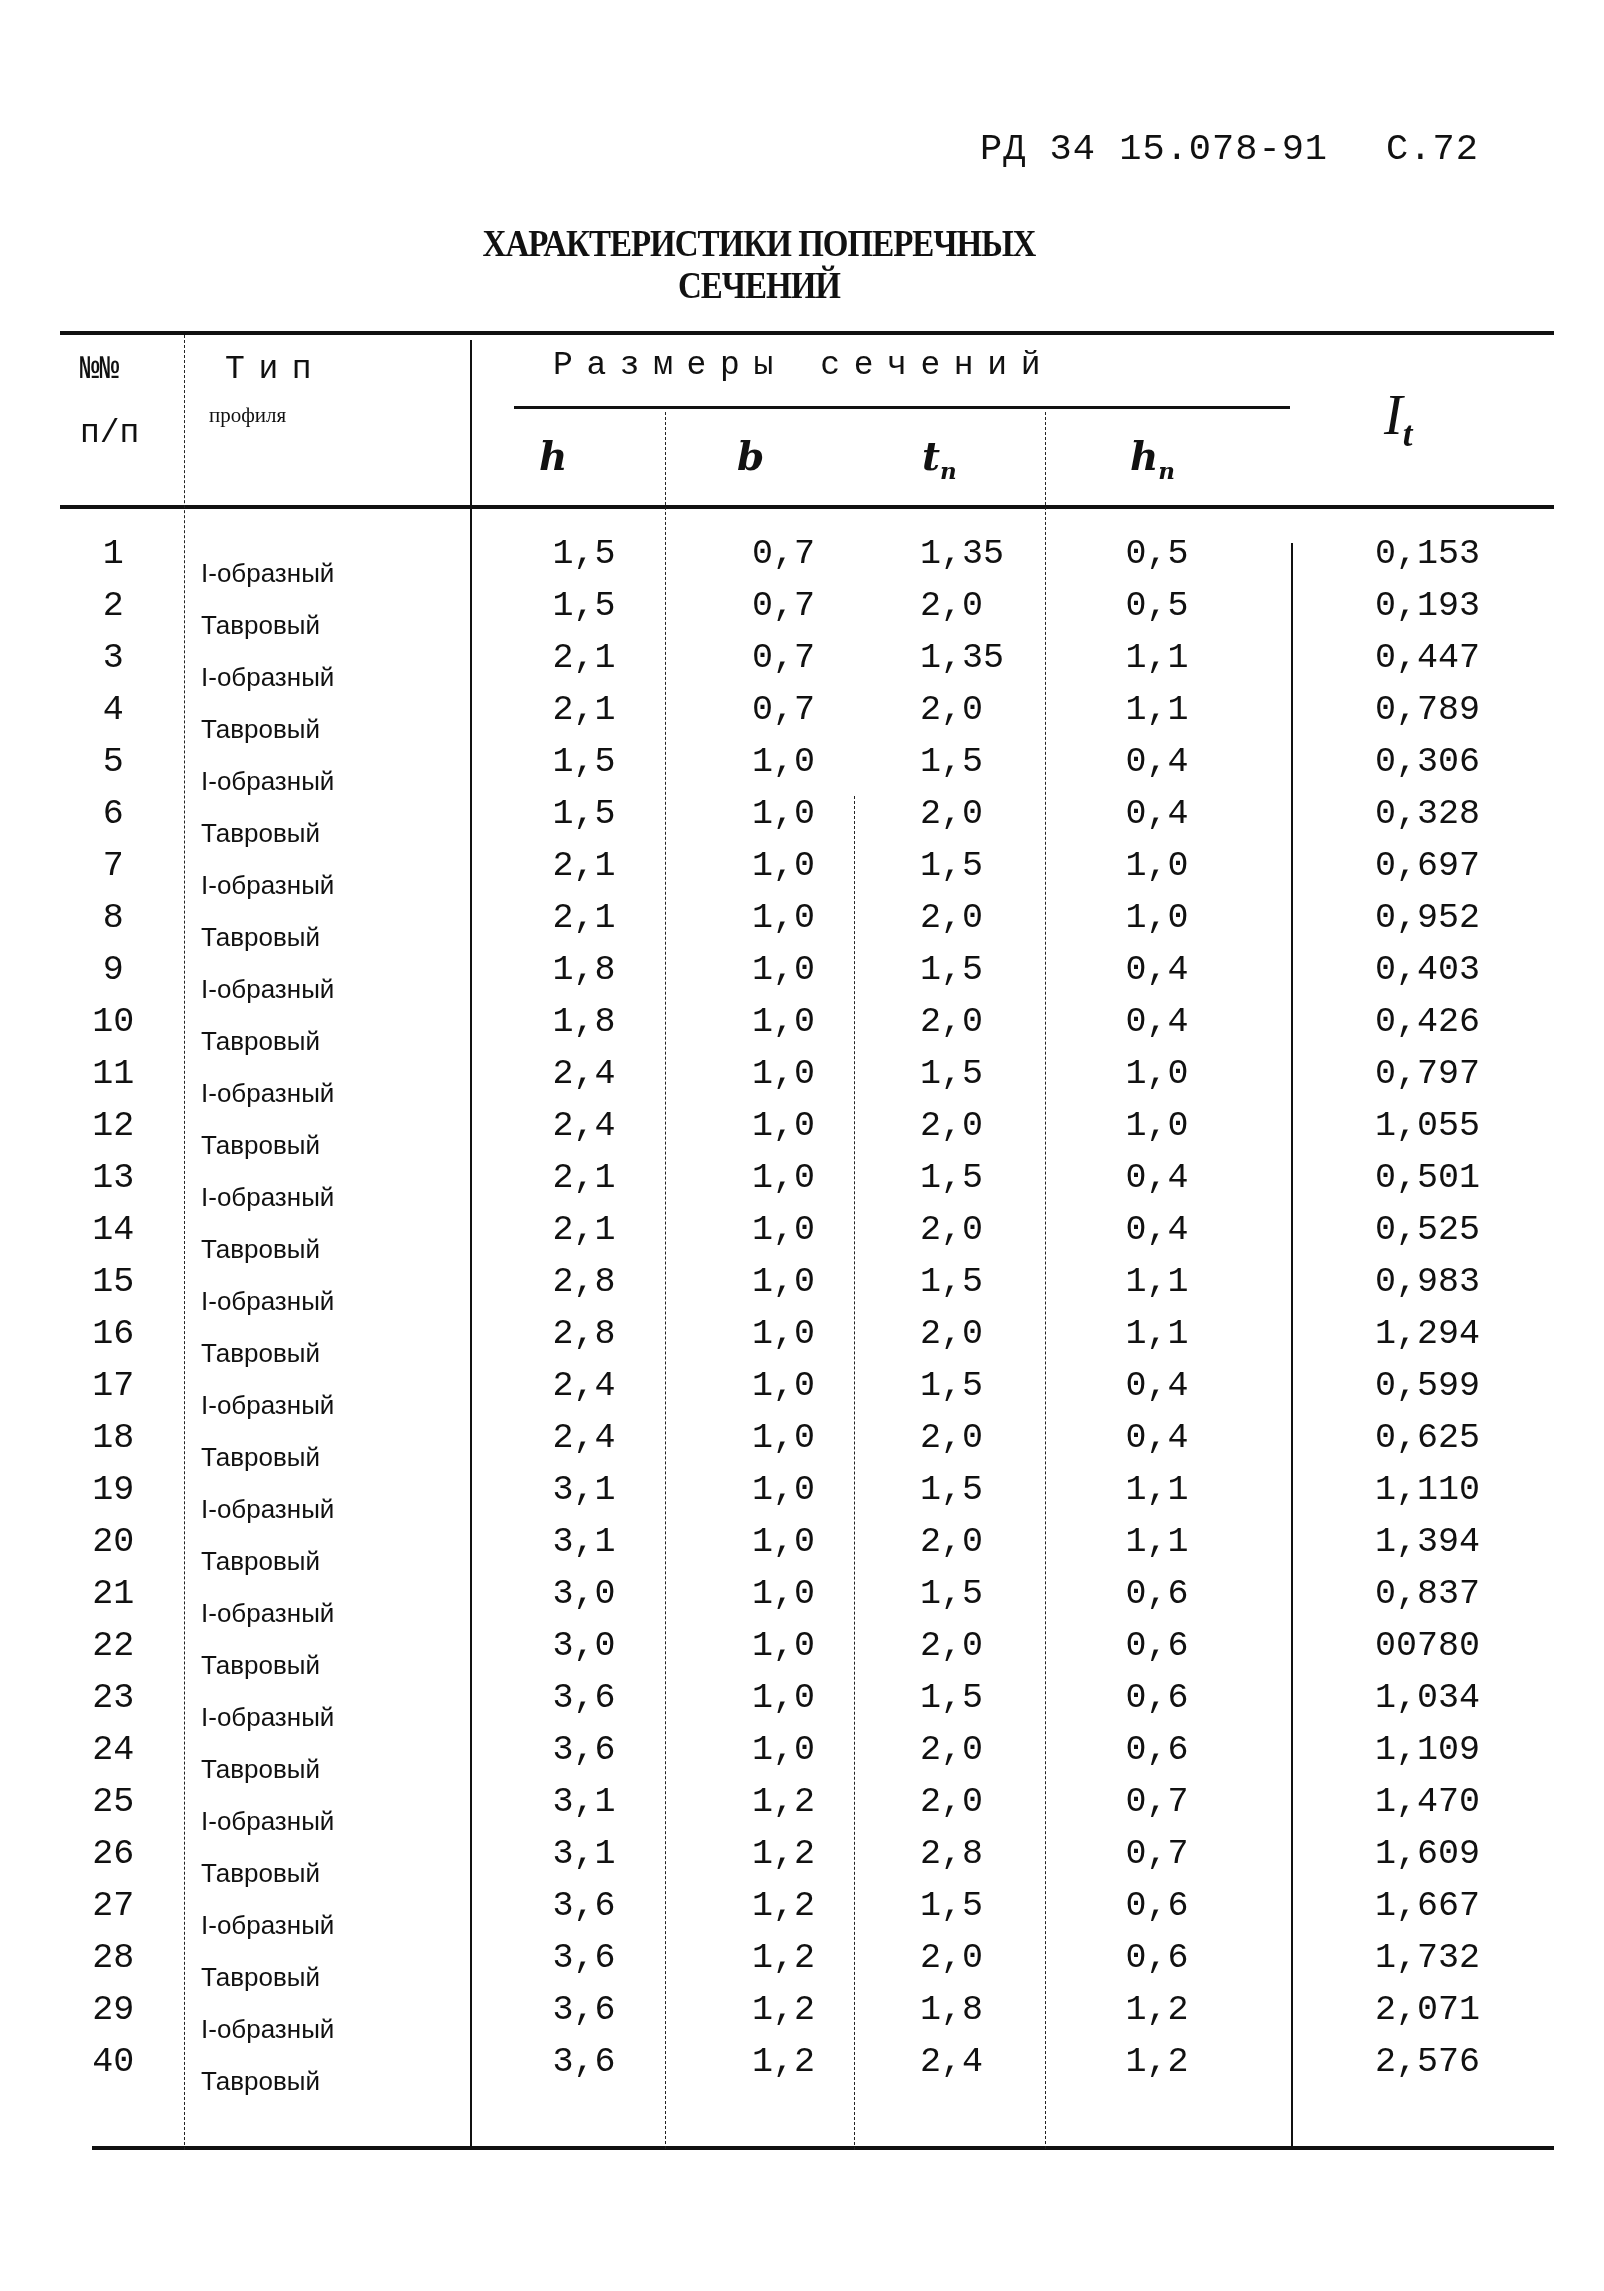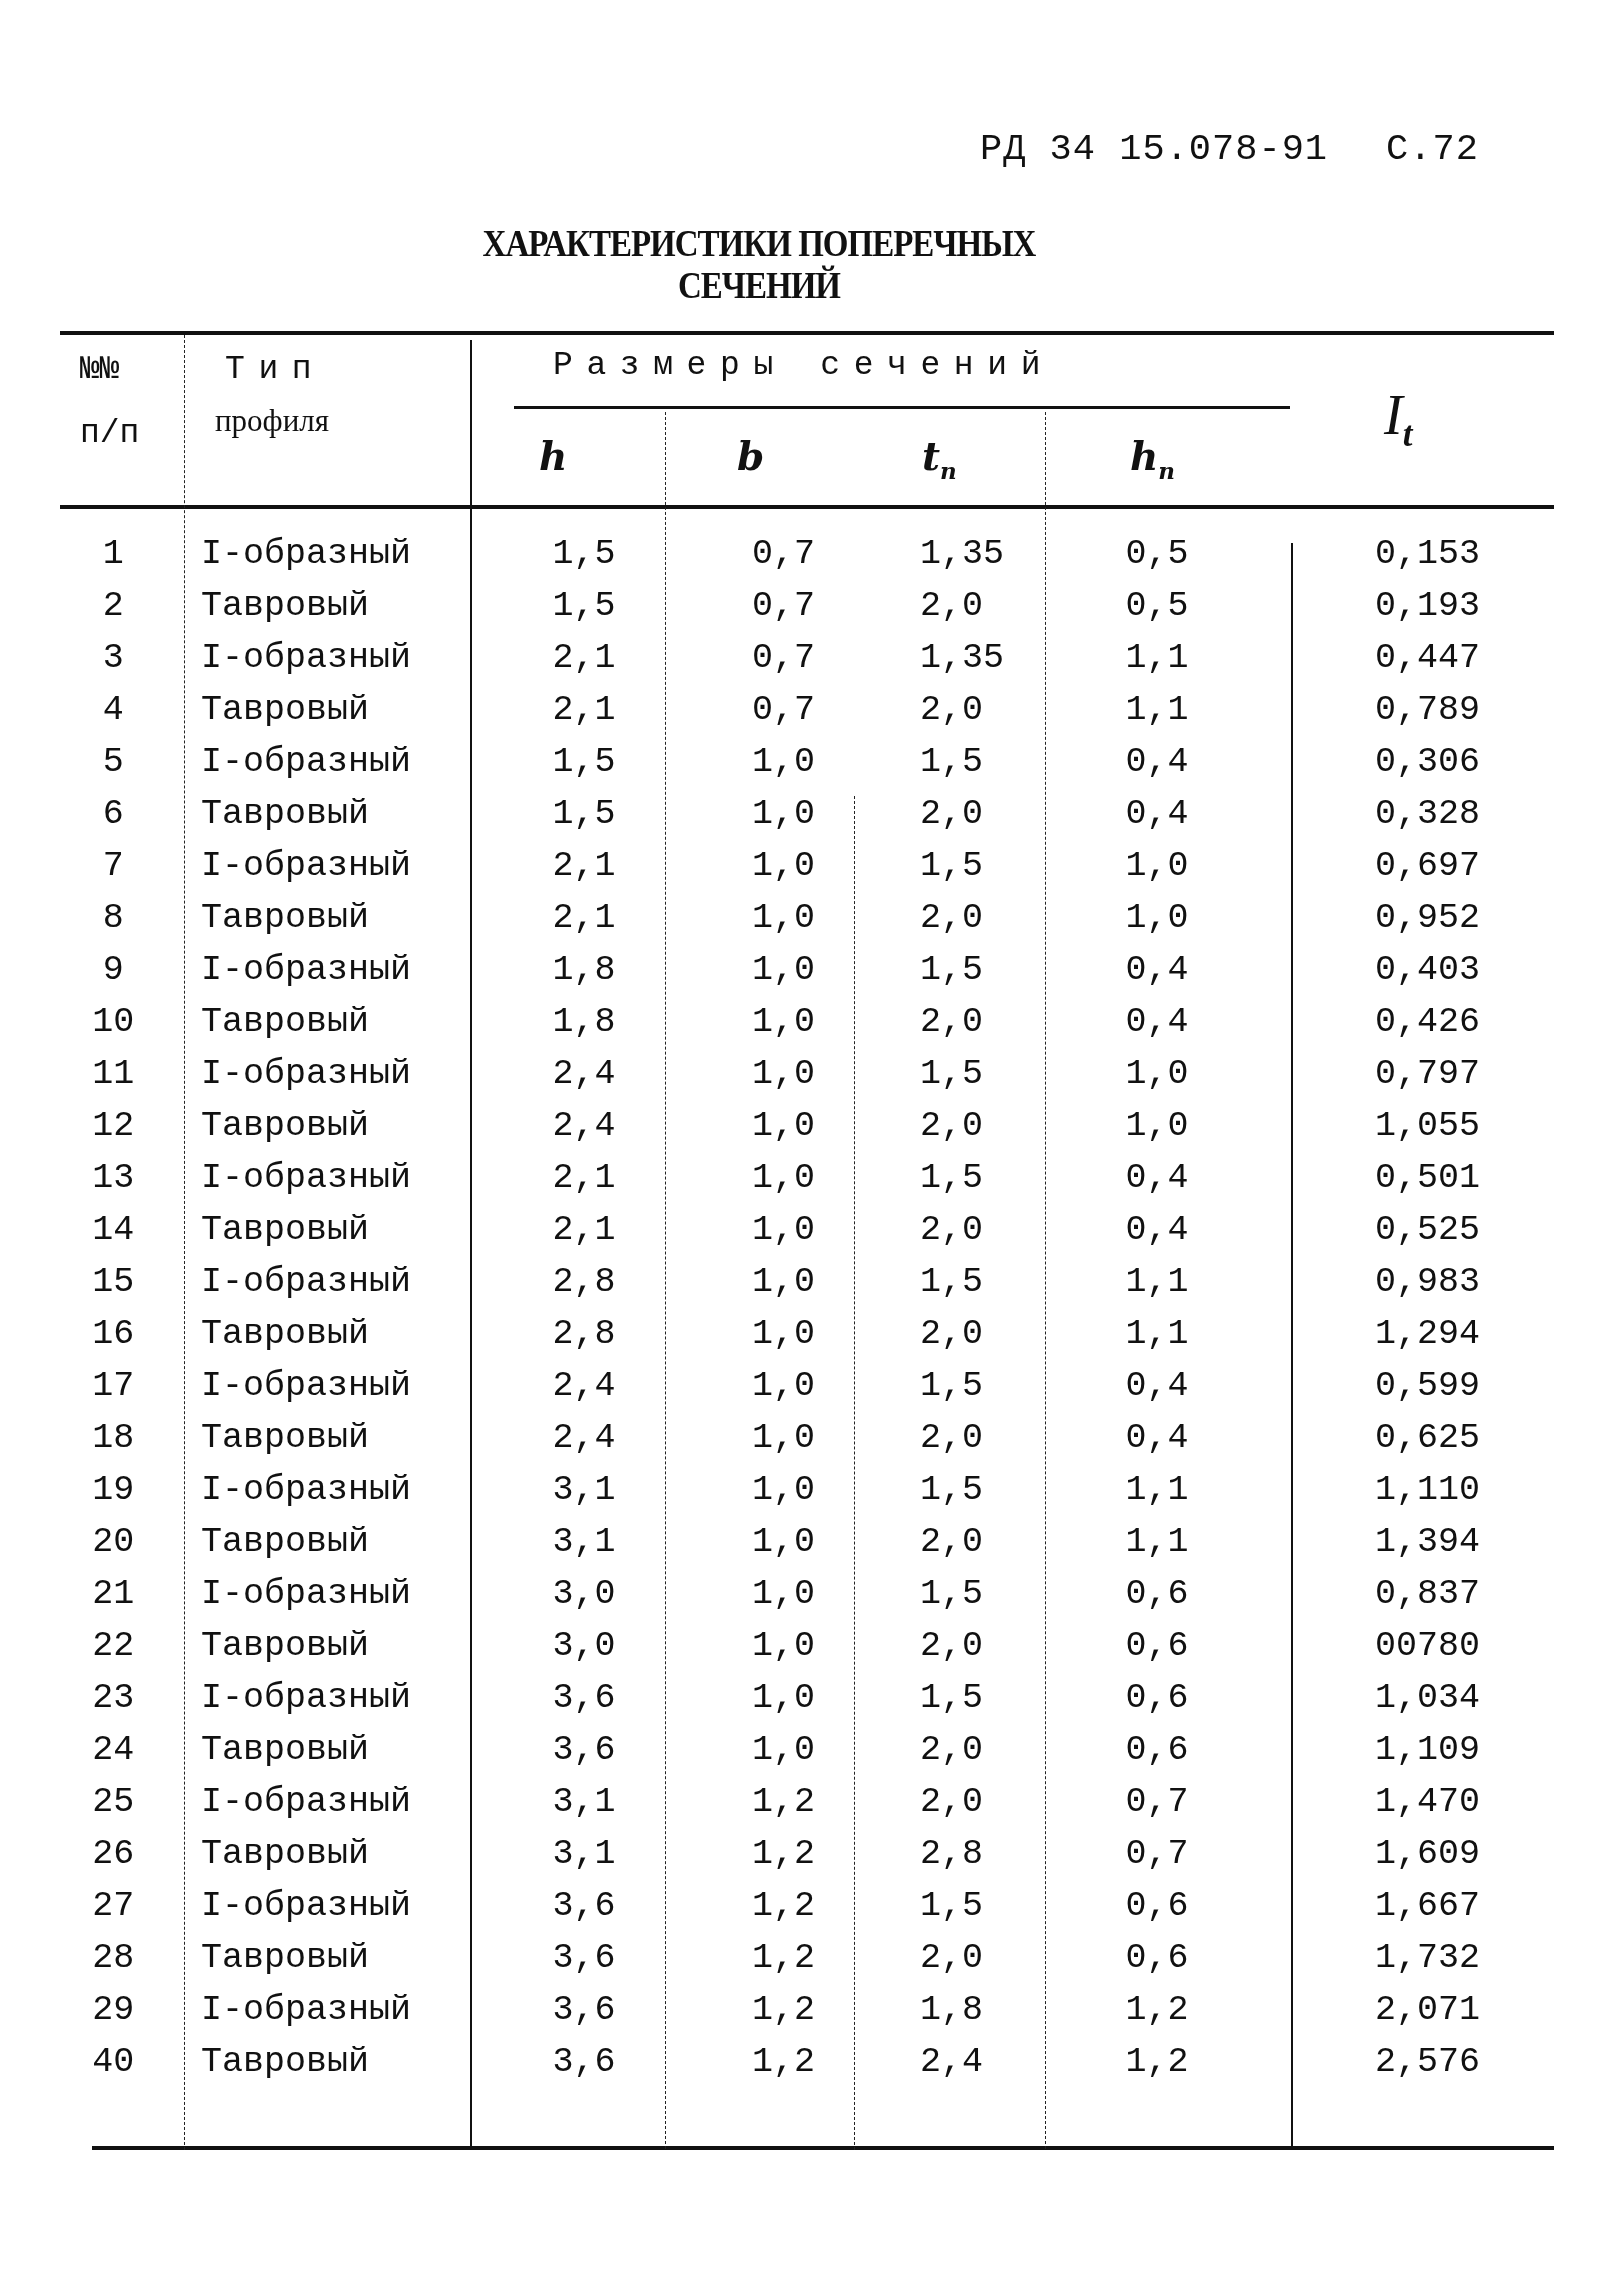--- a/index.html
+++ b/index.html
@@ -16,21 +16,21 @@
   .hdr { position:absolute; font-size:33px; }
   .hdr.spaced { letter-spacing:13.6px; }
   .sym { position:absolute; font-family:"DejaVu Serif", serif; font-style:italic; font-weight:bold; font-size:39px; }
   .sym sub { font-size:23px; }
   .It { position:absolute; font-family:Liberation Serif, serif; font-style:italic; font-size:56px;margin-left:16px; }
   .It sub { font-size:35px; font-weight:bold; }
   .rows { position:absolute; top:534px; left:60px; width:1494px; }
   .row { position:relative; height:52px; font-size:35px; }
   .row span { position:absolute; top:0; white-space:nowrap; }
   .c-num { left:9.7px; width:87px; text-align:center; }
-  .c-type { left:141px; font-family:Liberation Mono, monospace; font-size:35px; }
+  .c-type { left:141px; font-family:Liberation Sans, sans-serif; font-size:26px;margin-top:24px; }
   .c-h { left:456px; width:136px; text-align:center; }
   .c-b { left:670px; width:107px; text-align:center; }
   .c-tn { left:860px; width:136px; text-align:left; }
   .c-hn { left:1029px; width:136px; text-align:center; }
   .c-it { left:1261px; width:213px; text-align:center; }
 </style>
 </head>
 <body>
 
 <div class="doc-ref">
@@ -49,21 +49,21 @@
   <div class="vline" style="left:184px; top:335px; height:1815px;"></div>
   <div class="vline solid" style="left:470px; top:340px; height:1810px;"></div>
   <div class="vline" style="left:665px; top:412px; height:1737px;"></div>
   <div class="vline" style="left:854px; top:796px; height:1354px;"></div>
   <div class="vline" style="left:1045px; top:412px; height:1737px;"></div>
   <div class="vline solid" style="left:1291px; top:543px; height:1606px;"></div>
 
   <div class="hdr" style="top:351px; left:80px;">№№</div>
   <div class="hdr" style="top:415px; left:80px;">п/п</div>
   <div class="hdr spaced" style="top:351px; left:225px;">Тип</div>
-  <div class="hdr" style="top:403px; left:215px; font-family:'Liberation Serif',serif; font-size:31px;">профиля</div>
+  <div class="hdr" style="top:403px; left:209px; font-family:'Liberation Serif',serif; font-size:21px;">профиля</div>
   <div class="hdr spaced" style="top:347px; left:553px;">Размеры сечений</div>
 
   <div class="sym" style="top:433px; left:539px;">h</div>
   <div class="sym" style="top:433px; left:737px;">b</div>
   <div class="sym" style="top:433px; left:922px;"><span>t</span><sub>п</sub></div>
   <div class="sym" style="top:433px; left:1130px;"><span>h</span><sub>п</sub></div>
   <div class="It" style="top:383px; left:1368px;"><span>I</span><sub>t</sub></div>
 
   <div class="rows" id="rows">
       <div class="row">

